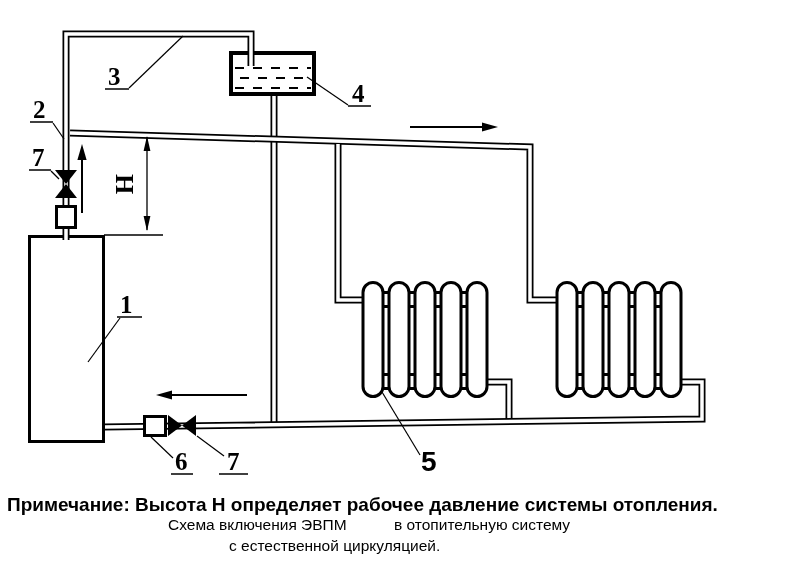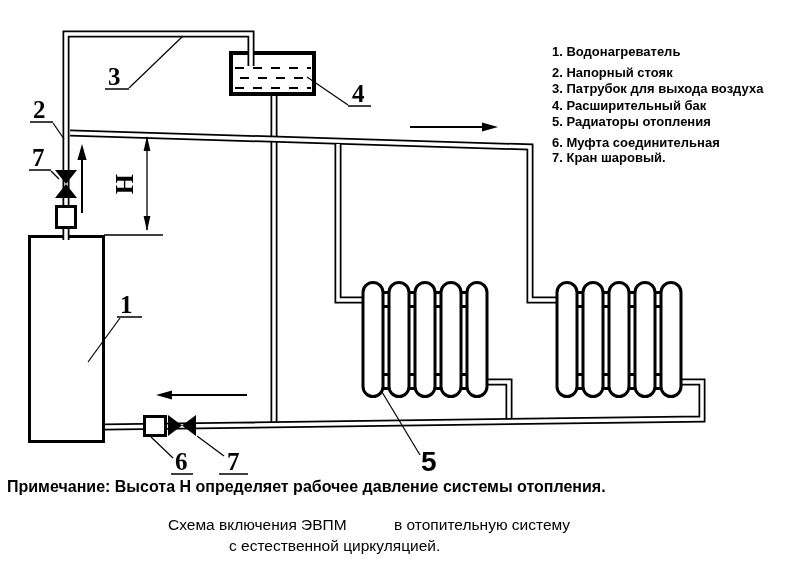--- a/index.html
+++ b/index.html
@@ -9,21 +9,21 @@
   .pipe-b{stroke:#000;stroke-width:7;fill:none;stroke-linejoin:miter;}
   .pipe-w{stroke:#fff;stroke-width:3.5;fill:none;stroke-linejoin:miter;}
   .outline{fill:#fff;stroke:#000;}
   .thin{stroke:#000;fill:none;}
   .solid{fill:#000;stroke:none;}
   .callout{font-family:"Liberation Serif",serif;font-weight:bold;font-size:25px;fill:#000;}
   .callout-sans{font-family:"Liberation Sans",sans-serif;font-weight:bold;font-size:28px;fill:#000;}
   .dim-label{font-family:"Liberation Serif",serif;font-weight:bold;font-size:26px;fill:#000;}
   .legend{position:absolute;left:552px;top:0;width:256px;height:180px;}
   .legend-item{position:absolute;left:0;font-size:13px;font-weight:bold;line-height:1;white-space:nowrap;}
-  .note{position:absolute;left:7px;top:478px;font-size:16px;font-weight:bold;white-space:nowrap;}
+  .note{position:absolute;left:7px;top:494px;font-size:19px;font-weight:bold;white-space:nowrap;}
   .cap{position:absolute;font-size:15.5px;font-weight:normal;white-space:pre;}
   .cap1{left:168px;top:516px;}
   .cap2{left:229px;top:537px;}
 </style>
 </head>
 <body>
 
 <div class="stage">
 
   <svg width="808" height="569" viewBox="0 0 808 569">
@@ -152,27 +152,18 @@
       <line class="thin" stroke-width="1.5" x1="29" y1="170" x2="51" y2="170"></line>
       <line class="thin" stroke-width="1.2" x1="51" y1="171" x2="59" y2="179"></line>
     </g>
     <g>
       <text class="callout" x="227" y="470">7</text>
       <line class="thin" stroke-width="1.5" x1="219" y1="474" x2="248" y2="474"></line>
       <line class="thin" stroke-width="1.2" x1="197" y1="436" x2="224" y2="456"></line>
     </g>
   </svg>
 
-  <div class="legend">
-    <div class="legend-item" style="top:45px">1. Водонагреватель</div>
-    <div class="legend-item" style="top:66px">2. Напорный стояк</div>
-    <div class="legend-item" style="top:82px">3. Патрубок для выхода воздуха</div>
-    <div class="legend-item" style="top:98.5px">4. Расширительный бак</div>
-    <div class="legend-item" style="top:114.5px">5. Радиаторы отопления</div>
-    <div class="legend-item" style="top:135.5px">6. Муфта соединительная</div>
-    <div class="legend-item" style="top:151px">7. Кран шаровый.</div>
-  </div>
 
   <div class="note">Примечание: Высота Н определяет рабочее давление системы отопления.</div>
   <div class="cap cap1">Схема включения ЭВПМ           в отопительную систему</div>
   <div class="cap cap2">с естественной циркуляцией.</div>
 
 </div>
 
 </body></html>

